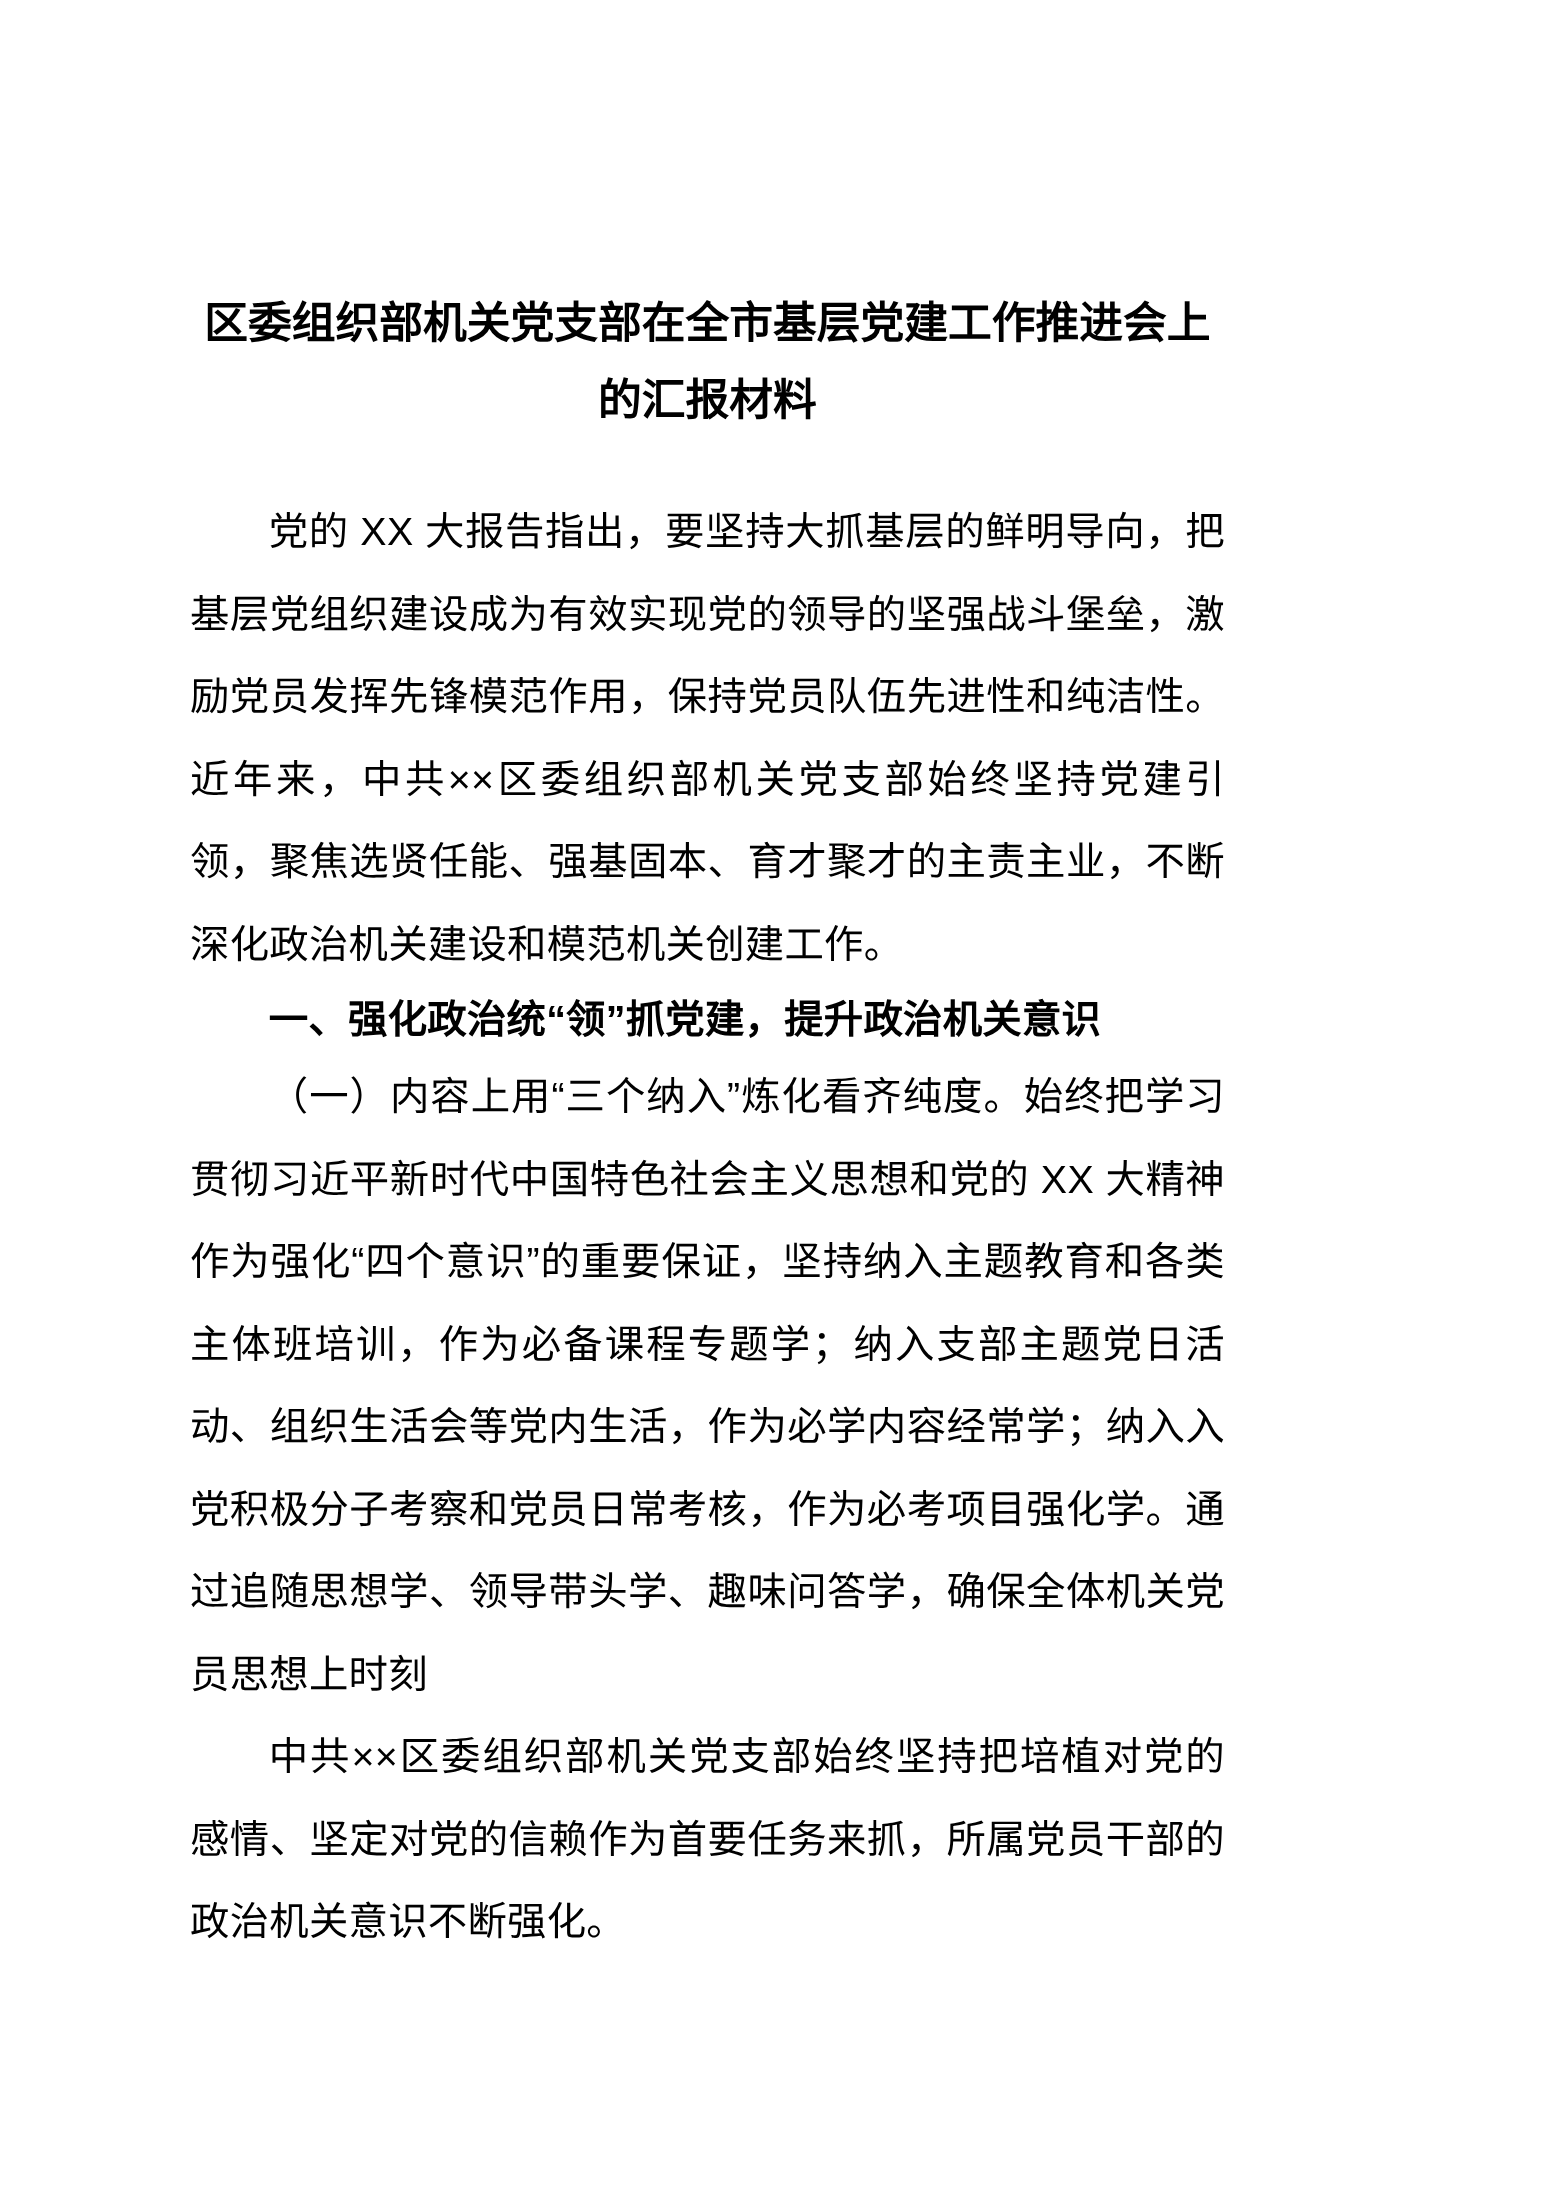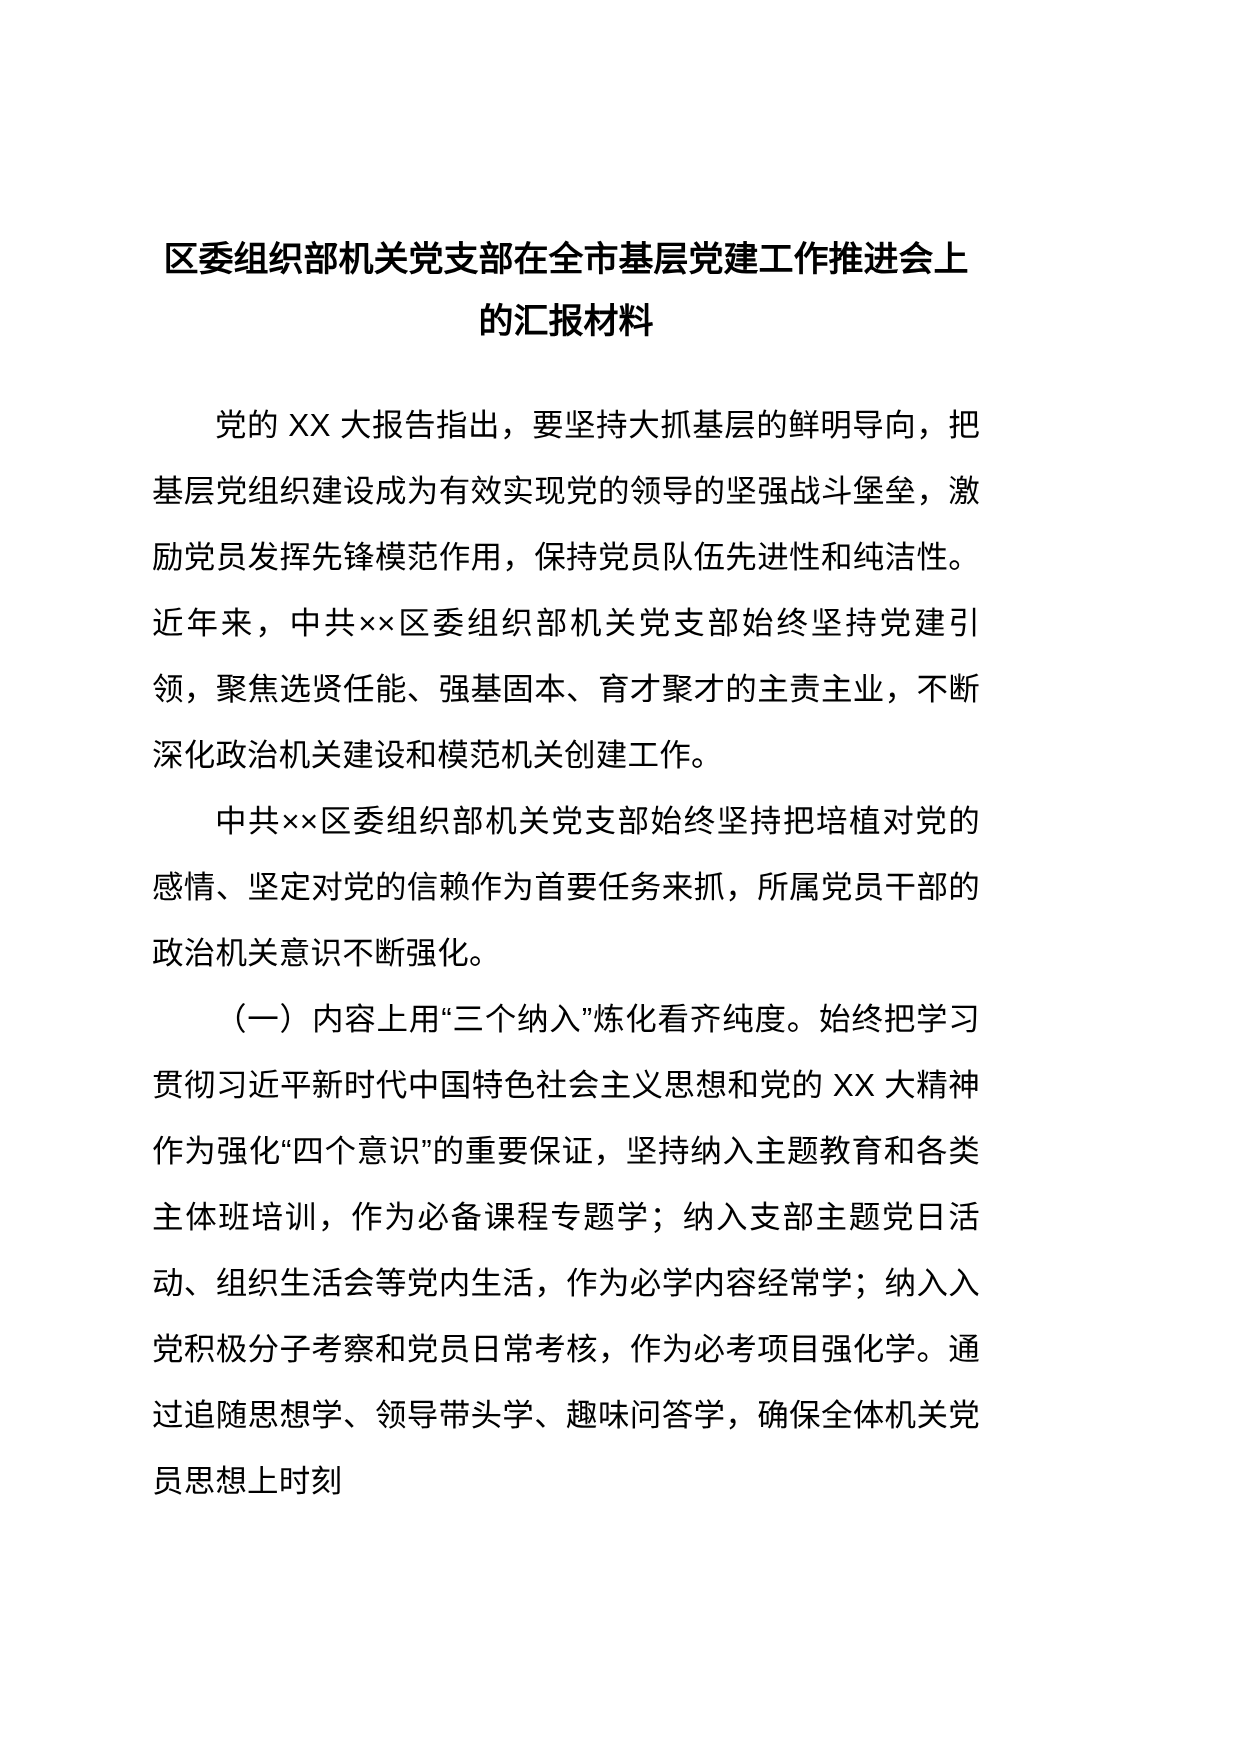--- a/index.html
+++ b/index.html
@@ -81,19 +81,20 @@
 </head>
 <body>
 
 <div class="page">
   <div class="content">
 
     <h1 class="doc-title">区委组织部机关党支部在全市基层党建工作推进会上的汇报材料</h1>
 
     <p class="para block">党的 XX 大报告指出，要坚持大抓基层的鲜明导向，把基层党组织建设成为有效实现党的领导的坚强战斗堡垒，激励党员发挥先锋模范作用，保持党员队伍先进性和纯洁性。近年来，中共××区委组织部机关党支部始终坚持党建引领，聚焦选贤任能、强基固本、育才聚才的主责主业，不断深化政治机关建设和模范机关创建工作。</p>
 
+    <p class="heading block">一、强化政治统“领”抓党建，提升政治机关意识</p>
+
+    <p class="para block">（一）内容上用“三个纳入”炼化看齐纯度。始终把学习贯彻习近平新时代中国特色社会主义思想和党的 XX 大精神作为强化“四个意识”的重要保证，坚持纳入主题教育和各类主体班培训，作为必备课程专题学；纳入支部主题党日活动、组织生活会等党内生活，作为必学内容经常学；纳入入党积极分子考察和党员日常考核，作为必考项目强化学。通过追随思想学、领导带头学、趣味问答学，确保全体机关党员思想上时刻</p>
 
     <p class="para block">中共××区委组织部机关党支部始终坚持把培植对党的感情、坚定对党的信赖作为首要任务来抓，所属党员干部的政治机关意识不断强化。</p>
-
-    <p class="para block">（一）内容上用“三个纳入”炼化看齐纯度。始终把学习贯彻习近平新时代中国特色社会主义思想和党的 XX 大精神作为强化“四个意识”的重要保证，坚持纳入主题教育和各类主体班培训，作为必备课程专题学；纳入支部主题党日活动、组织生活会等党内生活，作为必学内容经常学；纳入入党积极分子考察和党员日常考核，作为必考项目强化学。通过追随思想学、领导带头学、趣味问答学，确保全体机关党员思想上时刻</p>
 
   </div>
 </div>
 
 </body></html>

